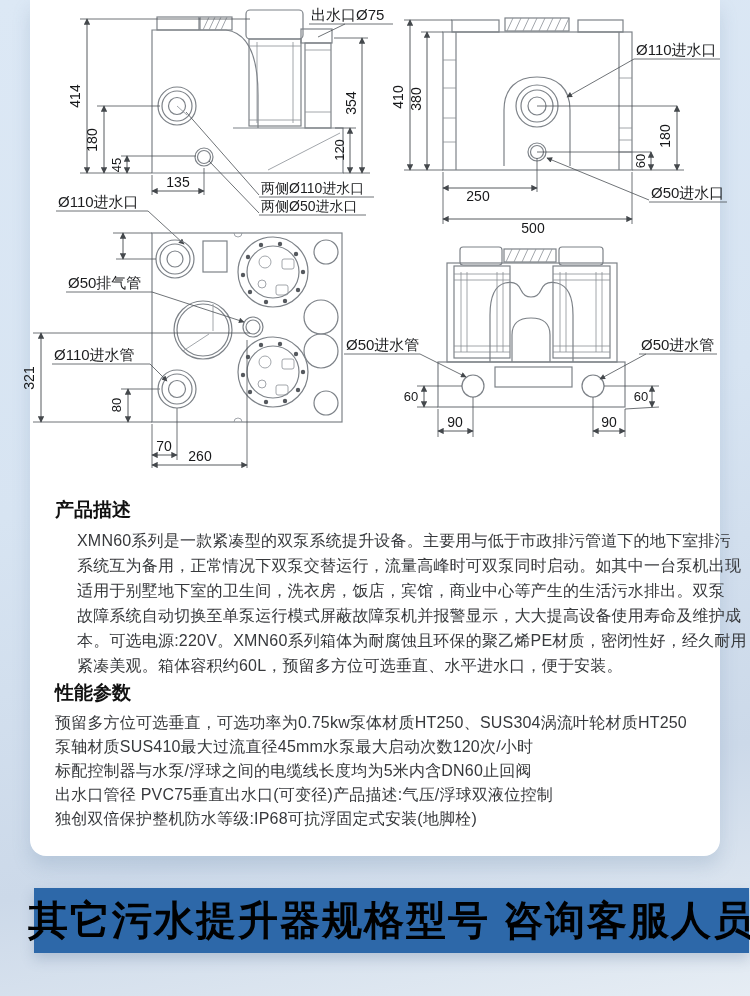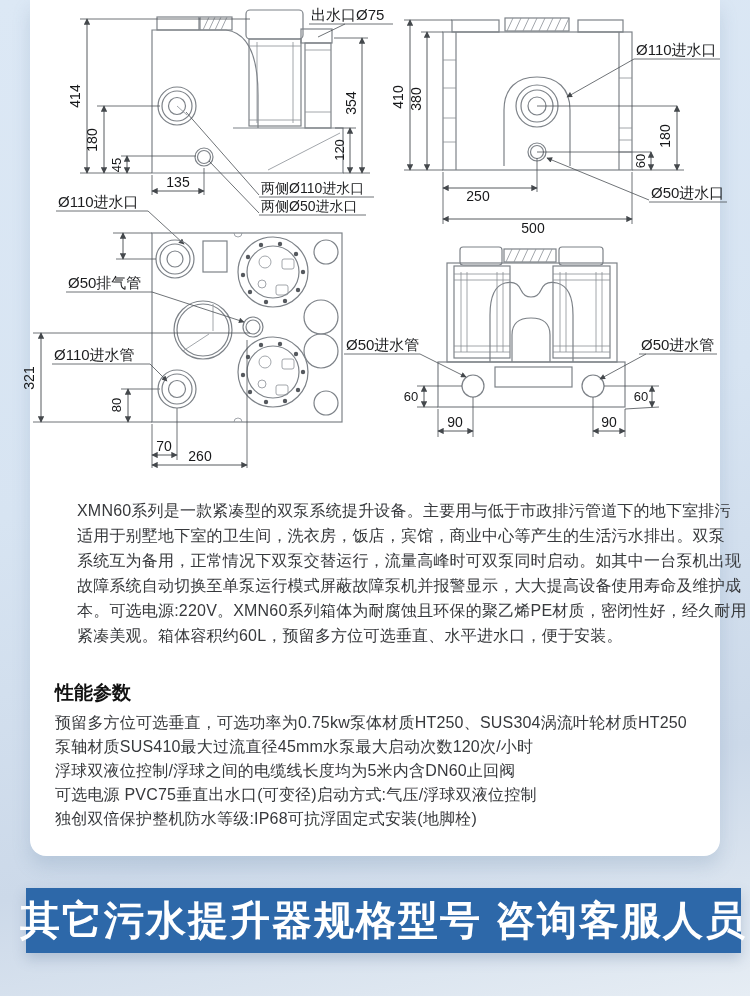--- a/index.html
+++ b/index.html
@@ -23,22 +23,22 @@
   .dims{font-size:13px;fill:#17181a;}
   .lbl{font-size:15px;fill:#1c1d1f;}
   .lbls{font-size:14px;fill:#1c1d1f;}
   .dot{fill:#55595e;}
   
   .sec{position:absolute;left:55px;width:648px;}
   .sec h3{margin:0 0 7px 0;font-size:19px;line-height:23px;font-weight:bold;color:#111;}
   .desc-line{font-size:16px;line-height:25px;color:#37393c;white-space:nowrap;letter-spacing:.2px;margin-left:22px;}
   .perf-line{font-size:16px;line-height:24px;color:#37393c;white-space:nowrap;letter-spacing:.2px;}
   .banner{
-    position:absolute;left:26px;top:888px;width:715px;height:65px;
-    background:#2d68a9;color:#ffffff;display:flex;align-items:center;justify-content:center;
+    position:absolute;left:34px;top:888px;width:715px;height:65px;
+    background:#2d68a9;color:#000000;display:flex;align-items:center;justify-content:center;
     font-size:40px;font-weight:800;letter-spacing:2px;white-space:nowrap;
     box-shadow:0 6px 12px rgba(70,100,140,.25);cursor:pointer;
   }
 </style>
 </head>
 <body>
 
 <div class="card"></div>
 
 <svg class="drawing-svg" width="750" height="500" viewBox="0 0 750 500">
@@ -327,30 +327,31 @@
     <text class="lbl" x="346" y="350">Ø50进水管</text>
     <line class="e" x1="344" y1="354" x2="420" y2="354"></line>
     <line class="e" x1="420" y1="354" x2="466" y2="377" marker-end="url(#ar)"></line>
     <text class="lbl" x="641" y="350">Ø50进水管</text>
     <line class="e" x1="639" y1="354" x2="717" y2="354"></line>
     <line class="e" x1="646" y1="354" x2="600" y2="379" marker-end="url(#ar)"></line>
   </g>
 </svg>
 
 <div class="sec" style="top:498px;">
+  <h3>产品描述</h3>
   <div class="desc-line">XMN60系列是一款紧凑型的双泵系统提升设备。主要用与低于市政排污管道下的地下室排污</div>
+  <div class="desc-line">系统互为备用，正常情况下双泵交替运行，流量高峰时可双泵同时启动。如其中一台泵机出现</div>
   <div class="desc-line">适用于别墅地下室的卫生间，洗衣房，饭店，宾馆，商业中心等产生的生活污水排出。双泵</div>
-  <div class="desc-line">系统互为备用，正常情况下双泵交替运行，流量高峰时可双泵同时启动。如其中一台泵机出现</div>
   <div class="desc-line">故障系统自动切换至单泵运行模式屏蔽故障泵机并报警显示，大大提高设备使用寿命及维护成</div>
   <div class="desc-line">本。可选电源:220V。XMN60系列箱体为耐腐蚀且环保的聚乙烯PE材质，密闭性好，经久耐用</div>
   <div class="desc-line">紧凑美观。箱体容积约60L，预留多方位可选垂直、水平进水口，便于安装。</div>
 </div>
 
 <div class="sec" style="top:681px;">
   <h3>性能参数</h3>
   <div class="perf-line">预留多方位可选垂直，可选功率为0.75kw泵体材质HT250、SUS304涡流叶轮材质HT250</div>
   <div class="perf-line">泵轴材质SUS410最大过流直径45mm水泵最大启动次数120次/小时</div>
-  <div class="perf-line">浮球双液位控制/浮球之间的电缆线长度均为5米内含DN60止回阀</div>
-  <div class="perf-line">可选电源 PVC75垂直出水口(可变径)启动方式:气压/浮球双液位控制</div>
+  <div class="perf-line">标配控制器与水泵/浮球之间的电缆线长度均为5米内含DN60止回阀</div>
+  <div class="perf-line">出水口管径 PVC75垂直出水口(可变径)产品描述:气压/浮球双液位控制</div>
   <div class="perf-line">独创双倍保护整机防水等级:IP68可抗浮固定式安装(地脚栓)</div>
 </div>
 
 <div class="banner">其它污水提升器规格型号 咨询客服人员</div>
 
 </body></html>

